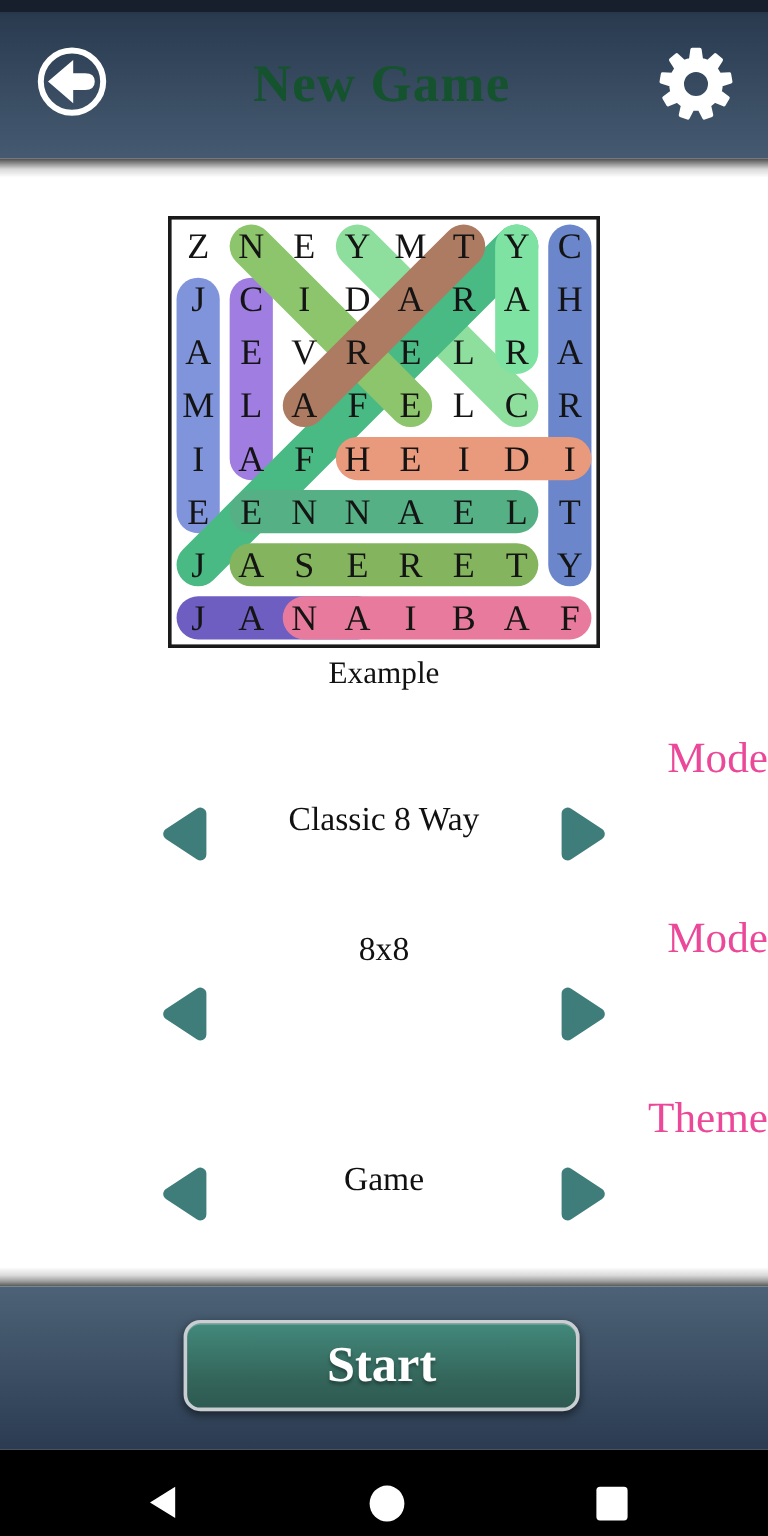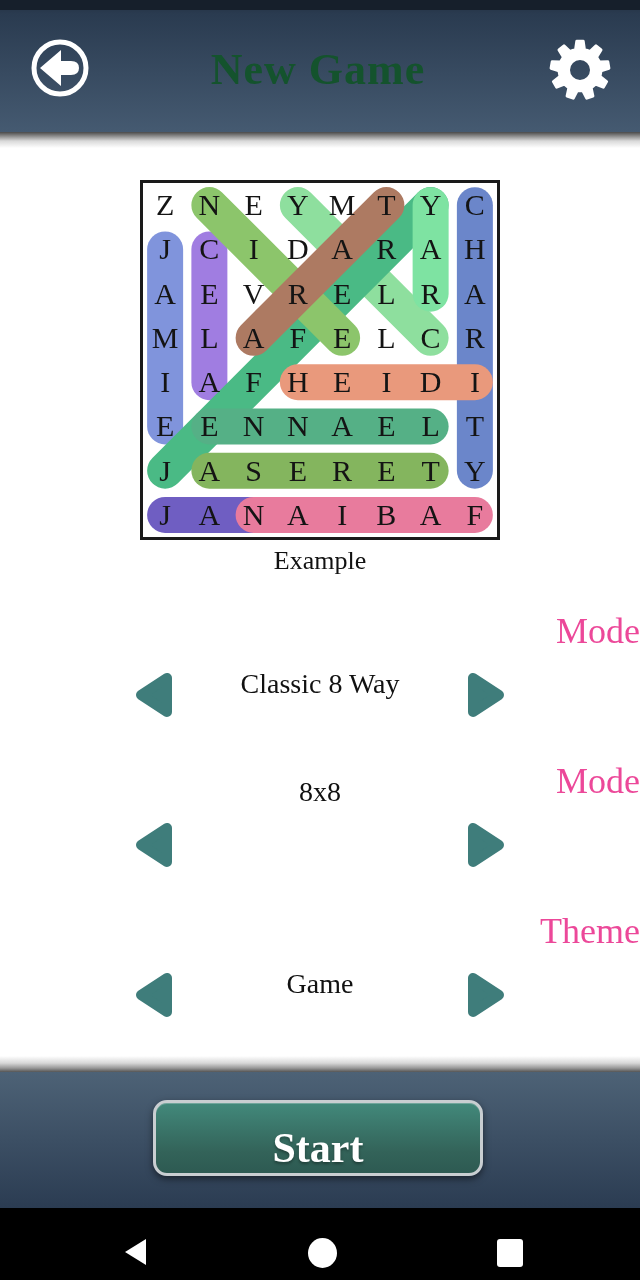--- a/index.html
+++ b/index.html
@@ -43,21 +43,21 @@
   }
   .footer{
     position:absolute;left:0;top:1072px;width:640px;height:136px;
     background:linear-gradient(180deg,#4d6276 0%,#2b3c52 100%);
   }
   .start-button{
     position:absolute;left:153px;top:1100px;width:330px;height:76px;
     border:3px solid #c9ced1;border-radius:14px;cursor:pointer;
     background:linear-gradient(180deg,#42897b 0%,#336359 70%,#2d5a52 100%);
     box-shadow:0 3px 7px rgba(0,0,0,0.5), inset 0 1px 0 rgba(255,255,255,0.25);
-    display:flex;align-items:flex-end;justify-content:center;
+    display:flex;align-items:center;justify-content:center;
   }
   .start-label{
     font-size:42px;font-weight:bold;color:#ffffff;font-family:"Liberation Serif",serif;
     text-shadow:0 2px 3px rgba(0,0,0,0.35);
   }
   .navbar{position:absolute;left:0;top:1208px;width:640px;height:72px;background:#000000;}
   .nav-back{position:absolute;left:122px;top:1237px;background:none;border:none;padding:0;cursor:pointer;}
   .nav-home{position:absolute;left:308px;top:1238px;width:29px;height:30px;border-radius:50%;background:#ffffff;border:none;padding:0;cursor:pointer;}
   .nav-recents{position:absolute;left:497px;top:1239px;width:26px;height:28px;border-radius:3px;background:#ffffff;border:none;padding:0;cursor:pointer;}
 </style>

